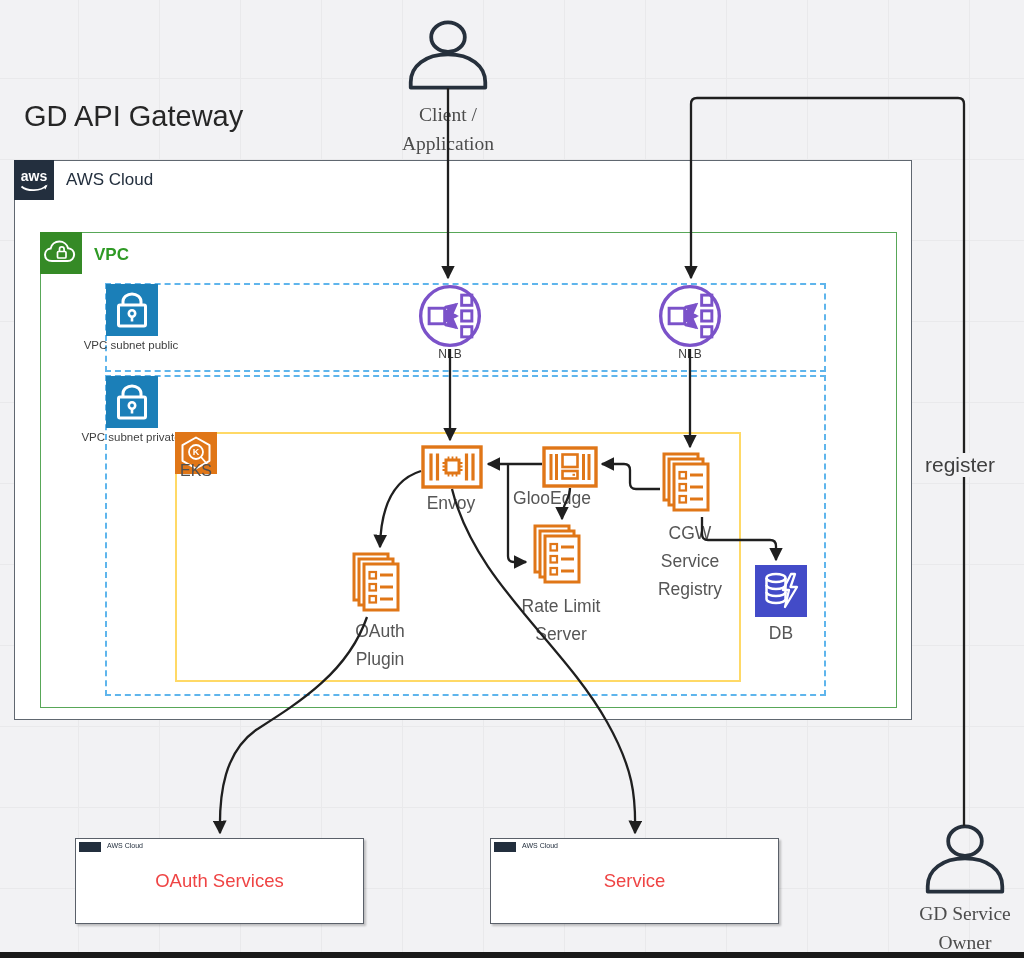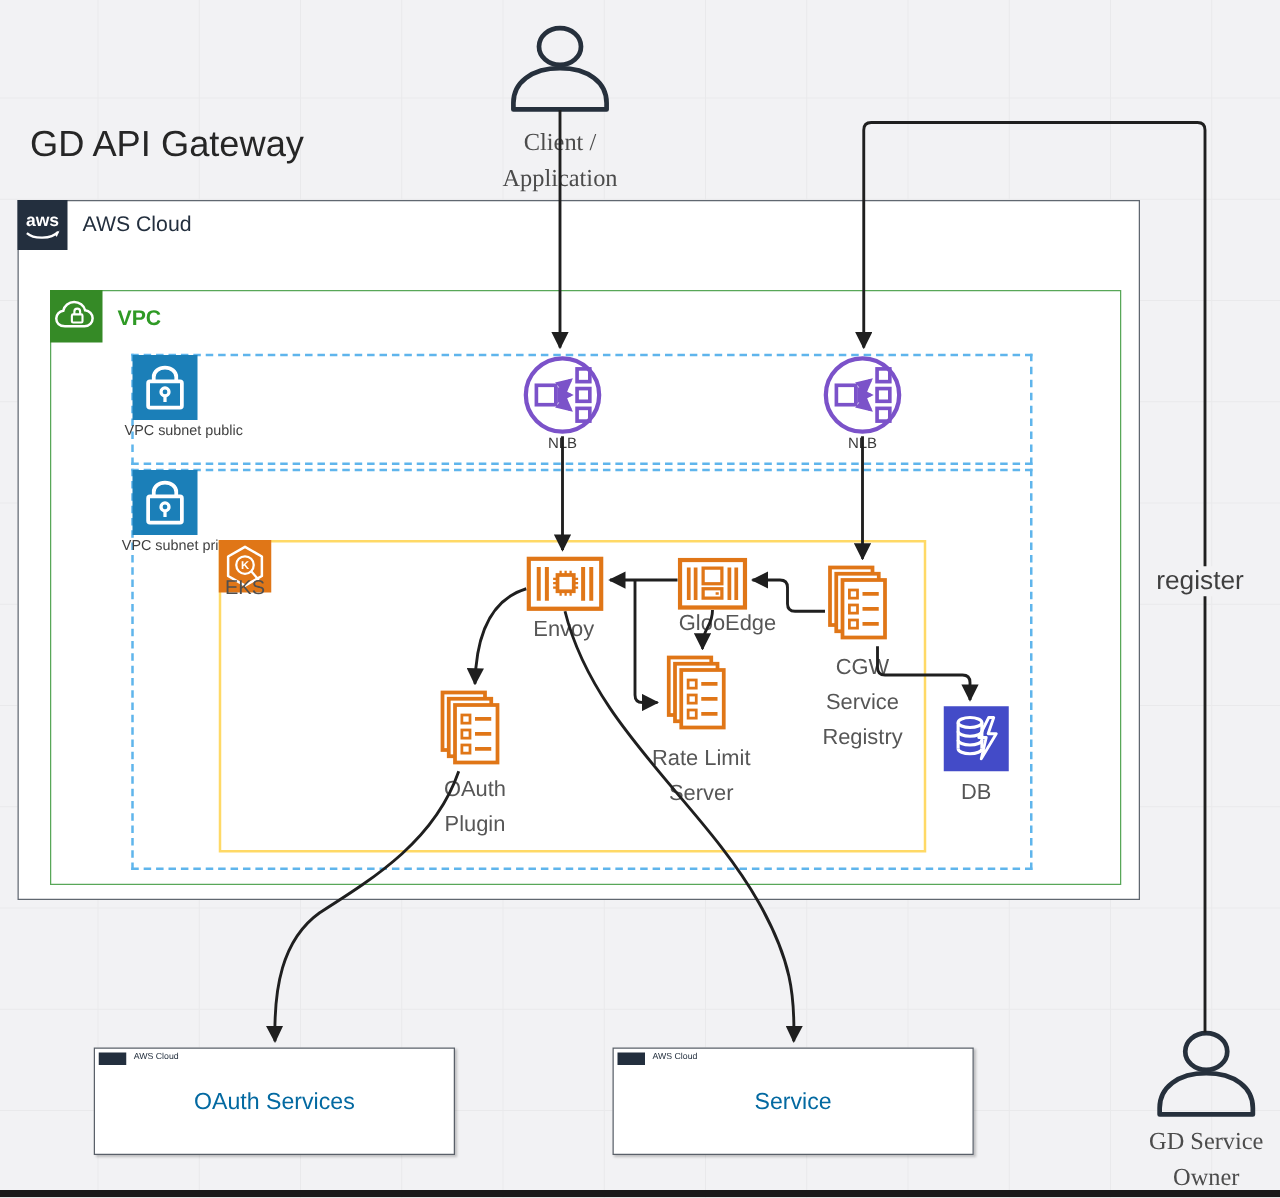--- a/index.html
+++ b/index.html
@@ -7,21 +7,21 @@
   .page{position:relative;width:1024px;height:958px;overflow:hidden;
     background-color:var(--bg,#F2F2F4);
     background-image:linear-gradient(var(--grid,#E9E9EB) 1px,transparent 1px),
                      linear-gradient(90deg,var(--grid,#E9E9EB) 1px,transparent 1px);
     background-size:81px 81px;background-position:-3px -3px;padding-left:26px;}
   .abs{position:absolute;}
   .title{left:24px;top:100px;font-size:29px;color:#262626;z-index:4;}
   .lbl{color:#565656;text-align:center;white-space:pre-line;z-index:4;}
   .actor-lbl{font-size:19.5px;line-height:1.5;color:#4C4C4C;font-family:Liberation Serif, serif;}
   .node-lbl{font-size:17.5px;line-height:1.6;}
-  .small-lbl{font-size:11.5px;color:#3F3F3F;margin-left:16px;}
+  .small-lbl{font-size:11.5px;color:#3F3F3F;}
   .nlb-lbl{font-size:12px;color:#3B3B3B;}
 
   .aws-box{left:14px;top:160px;width:896px;height:558px;background:#FFFFFF;
     border:1.6px solid #606770;z-index:1;}
   .aws-logo{left:14px;top:160px;width:40px;height:40px;background:var(--navy,#232F3E);z-index:3;}
   .aws-lbl{left:66px;top:170px;font-size:17px;color:var(--navy,#232F3E);z-index:4;}
 
   .vpc-box{left:40px;top:232px;width:855px;height:474px;border:1.5px solid var(--green-border,#58A758);z-index:1;}
   .vpc-icon{left:40px;top:232px;width:42px;height:42px;background:var(--green-fill,#358A26);z-index:3;}
   .vpc-lbl{left:94px;top:245px;font-size:17px;font-weight:bold;color:var(--green-text,#2F9A25);z-index:4;}
@@ -34,21 +34,21 @@
   .eks-box{left:175px;top:432px;width:562px;height:246px;border:2px solid var(--yellow,#FFD966);z-index:2;}
   .eks-icon{left:175px;top:432px;width:42px;height:42px;background:var(--orange,#E07617);z-index:3;}
   .eks-lbl{left:165px;top:462px;width:62px;font-size:16px;color:#4F4F4F;}
 
   .icon{z-index:3;}
   .ext-box{top:838px;width:287px;height:84px;background:#fff;border:1.5px solid #5A6069;
     box-shadow:1.5px 1.5px 2px rgba(0,0,0,0.22);z-index:1;}
   .ext-tag-rect{position:absolute;left:3px;top:3px;width:22px;height:10px;background:var(--navy,#232F3E);}
   .ext-tag{position:absolute;left:31px;top:3px;font-size:7px;color:var(--navy,#232F3E);}
   .ext-lbl{position:absolute;inset:0;display:flex;align-items:center;justify-content:center;
-    font-size:18.5px;color:#0369a1;}
+    font-size:18.5px;color:#ef4444;}
 
   .register-lbl{left:922px;top:453px;font-size:21px;color:#3F3F3F;background:var(--bg,#F2F2F4);
     padding:0 3px;z-index:6;}
   .bottom-bar{left:0;top:952px;width:1024px;height:6px;background:#191919;z-index:7;}
 
   svg{display:block;}
   .edges{position:absolute;left:0;top:0;z-index:5;pointer-events:none;}
   .edge{fill:none;stroke:var(--edge,#1F1F1F);stroke-width:2.3px;}
   .ah{fill:var(--edge,#1F1F1F);stroke:none;}
   .stroke-orange{stroke:var(--orange,#E07617);fill:none;}
@@ -167,21 +167,21 @@
   </svg>
   <div class="abs lbl node-lbl" style="left:411px;top:489px;width:80px;">Envoy</div>
 
   <svg class="abs icon" style="left:542px;top:446px;" width="56" height="42" viewBox="0 0 56 42">
     <rect class="fill-white-sO" x="2" y="2" width="52" height="38" stroke-width="3.4"></rect>
     <path class="stroke-orange" stroke-width="3" d="M9,8 V34 M14.5,8 V34 M41.5,8 V34 M47,8 V34"></path>
     <rect class="stroke-orange" x="20.5" y="8.5" width="15" height="12.5" stroke-width="2.6"></rect>
     <rect class="stroke-orange" x="20.5" y="25" width="15" height="7.5" stroke-width="2.6"></rect>
     <path class="stroke-orange" stroke-width="2" d="M30.5,28.8 H33"></path>
   </svg>
-  <div class="abs lbl node-lbl" style="left:536px;top:484px;width:92px;">GlooEdge</div>
+  <div class="abs lbl node-lbl" style="left:506px;top:484px;width:92px;">GlooEdge</div>
 
   <svg class="abs icon" style="left:660px;top:452px;" width="58" height="64" viewBox="0 0 58 64">
     <rect class="fill-white-sO" x="4" y="2" width="34" height="46" stroke-width="3"></rect>
     <rect class="fill-white-sO" x="9" y="7" width="34" height="46" stroke-width="3"></rect>
     <rect class="fill-white-sO" x="14" y="12" width="34" height="46" stroke-width="3"></rect>
     <rect class="stroke-orange" x="19.5" y="20" width="6.5" height="6.5" stroke-width="2.2"></rect>
     <path class="stroke-orange" stroke-width="3" d="M30,23 H43"></path>
     <rect class="stroke-orange" x="19.5" y="32" width="6.5" height="6.5" stroke-width="2.2"></rect>
     <path class="stroke-orange" stroke-width="3" d="M30,35 H43"></path>
     <rect class="stroke-orange" x="19.5" y="44" width="6.5" height="6.5" stroke-width="2.2"></rect>

